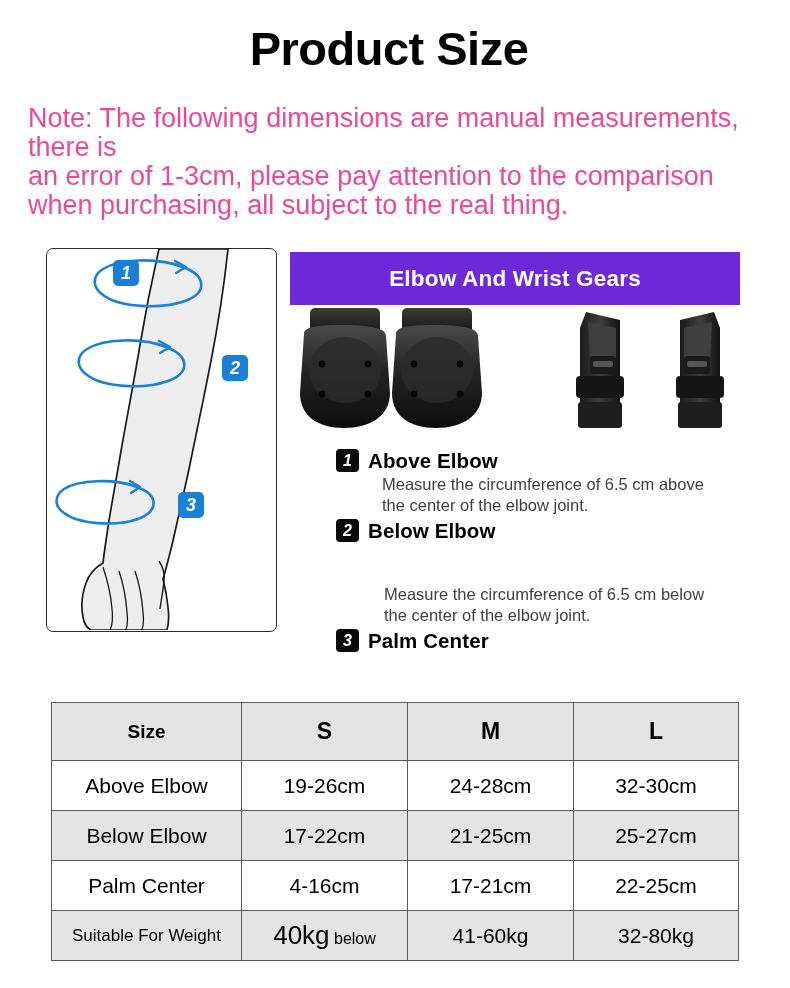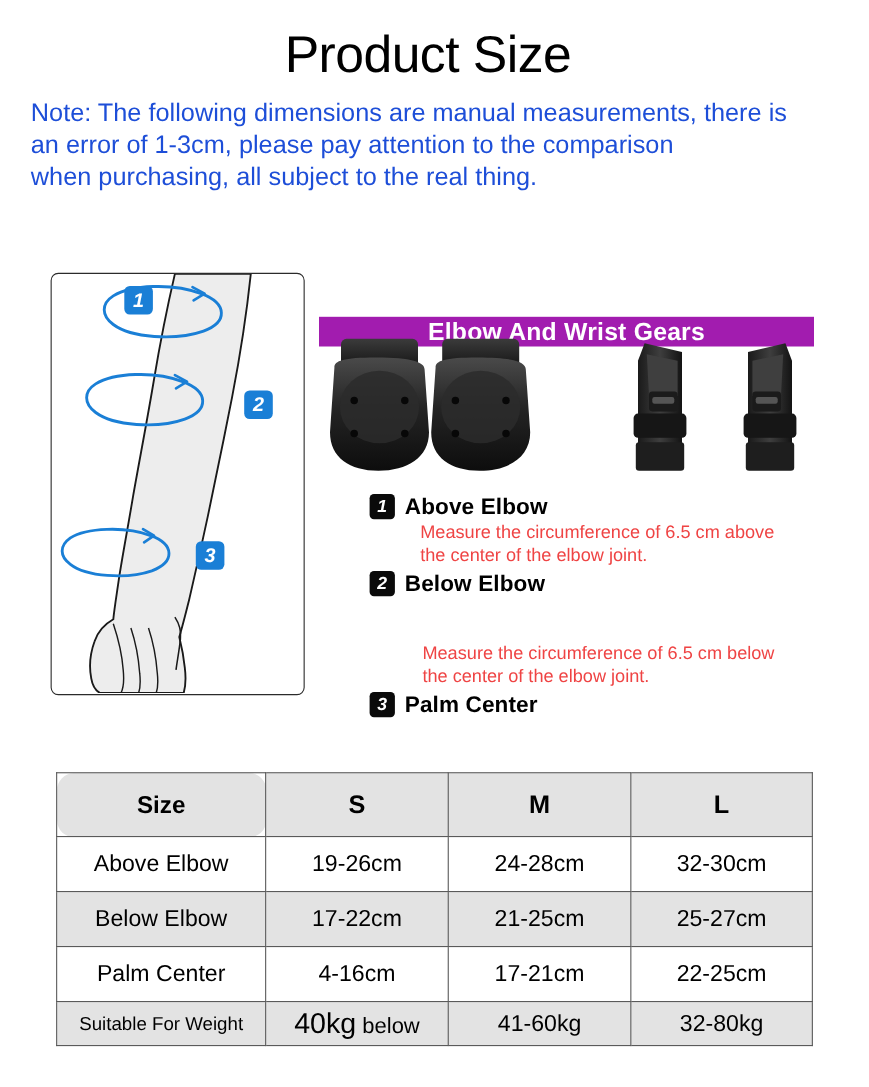--- a/index.html
+++ b/index.html
@@ -21,34 +21,34 @@
   }
 
   
   .page-title {
     position: absolute;
     top: 24px;
     left: 0;
     width: 778px;
     text-align: center;
     font-size: 47px;
-    font-weight: normal;
+    font-weight: bold;
     letter-spacing: -0.5px;
     line-height: 1.05;
   }
 
   
   .note {
     position: absolute;
-    top: 88px;
+    top: 104px;
     left: 28px;
     width: 752px;
-    font-size: 23px;
+    font-size: 27px;
     line-height: 29px;
-    color: #1d4ed8;
+    color: #ec4899;
     white-space: pre-line;
   }
 
   
   .diagram-box {
     position: absolute;
     left: 46px;
     top: 248px;
     width: 231px;
     height: 384px;
@@ -77,30 +77,29 @@
   .bnum1 { left: 113px; top: 260px; }
   .bnum2 { left: 222px; top: 355px; }
   .bnum3 { left: 178px; top: 492px; }
 
   
   .banner {
     position: absolute;
     left: 290px;
     top: 252px;
     width: 450px;
-    height: 27px;
-    background: #a21caf;
+    height: 53px;
+    background: #6d28d9;
     color: #ffffff;
     font-size: 22.5px;
     font-weight: bold;
     display: flex;
     align-items: center;
     justify-content: center;
     letter-spacing: 0.2px;
-    margin-top: 36px;
   }
 
   .photos {
     position: absolute;
     left: 290px;
     top: 298px;
     width: 450px;
     height: 140px;
   }
   .photos svg { display: block; }
@@ -136,21 +135,21 @@
     line-height: 1;
   }
   .meas-title {
     font-size: 20.5px;
     font-weight: bold;
     letter-spacing: 0.1px;
   }
   .meas-desc {
     font-size: 16.5px;
     line-height: 21px;
-    color: #ef4444;
+    color: #404040;
     padding-left: 46px;
     white-space: pre-line;
   }
   .meas-desc.indent-more { padding-left: 48px; margin-top: 40px; }
 
   
   .size-table {
     position: absolute;
     left: 51px;
     top: 702px;
@@ -168,33 +167,33 @@
   .size-table col.c1 { width: 166px; }
   .size-table col.c2 { width: 166px; }
   .size-table col.c3 { width: 165px; }
 
   .row-head td {
     height: 58px;
     background: #e3e3e3;
     font-size: 23px;
     font-weight: bold;
   }
-  .row-head td.hdr-size { font-size: 22px; border-radius: 15px; }
+  .row-head td.hdr-size { font-size: 19px; }
 
   .row-body td {
     height: 50px;
     font-size: 21px;
   }
   .row-white td { background: #ffffff; }
   .row-gray td { background: #e3e3e3; }
 
-  .row-weight td { height: 40px; font-size: 21px; }
+  .row-weight td { height: 50px; font-size: 21px; }
   .row-weight td.label-tight { font-size: 17px; }
   .wt-big { font-size: 26px; }
-  .wt-small { font-size: 20px; text-align: center; }
+  .wt-small { font-size: 16px; text-align: center; }
 </style>
 </head>
 <body>
 
 <div id="page">
 
   <div class="page-title">Product Size</div>
 
   <div class="note">Note: The following dimensions are manual measurements, there is
 an error of 1-3cm, please pay attention to the comparison

